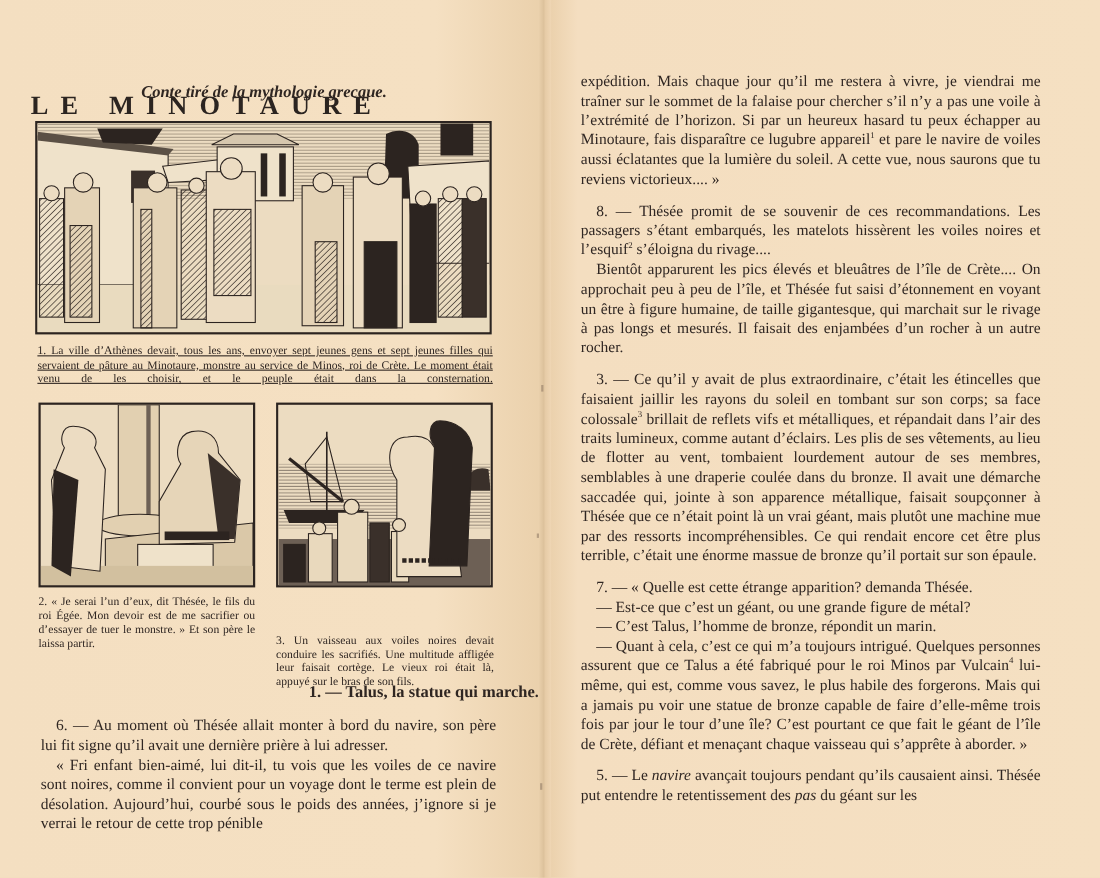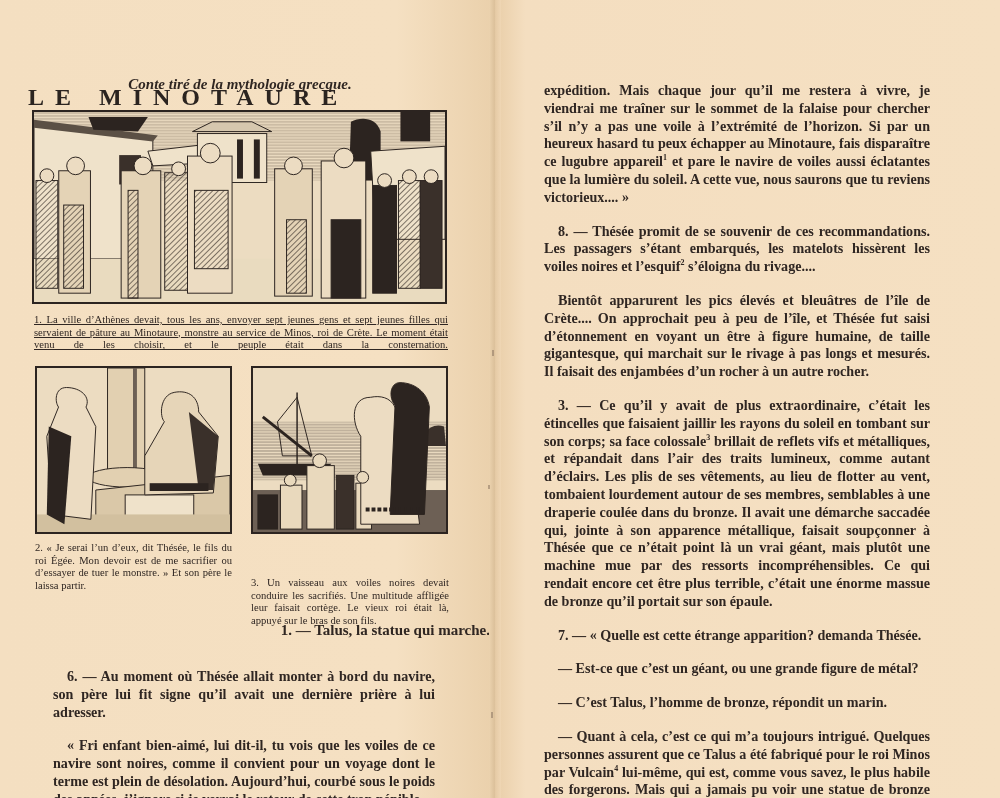--- a/index.html
+++ b/index.html
@@ -50,21 +50,21 @@
   .caption3 { left: 251px; top: 542px; width: 198px; margin-top: 35px; }
 
   .section-heading {
     position: absolute; left: 0; top: 622px; width: 490px; text-align: right;
     font-weight: bold; font-size: 15px; color: #2f2622;
   }
   .body-left {
     position: absolute; left: 37px; top: 652px; width: 414px;
     font-size: 14.1px; line-height: 17.8px; text-align: justify;
   }
-  .body-left p, .body-right p { margin: 16px; text-indent: 14px; font-weight: bold; }
+  .body-left p, .body-right p { margin: 0; text-indent: 14px; }
   .body-left p.gap, .body-right p.gap { margin-top: 11px; }
   .body-right {
     position: absolute; left: 528px; top: 66px; width: 418px;
     font-size: 14.1px; line-height: 17.8px; text-align: justify;
   }
   sup { font-size: 8px; line-height: 0; vertical-align: 6px; }
   .speck { position: absolute; width: 2px; height: 6px; background: #8a7560; opacity: .55; }
 </style>
 </head>
 <body>
@@ -208,13 +208,14 @@
 
 <div class="body-right">
   <p style="text-indent:0"><span>expédition. Mais chaque jour qu’il me restera à vivre, je viendrai me traîner sur le sommet de la falaise pour chercher s’il n’y a pas une voile à l’extrémité de l’horizon. Si par un heureux hasard tu peux échapper au Minotaure, fais disparaître ce lugubre appareil</span><sup>1</sup><span> et pare le navire de voiles aussi éclatantes que la lumière du soleil. A cette vue, nous saurons que tu reviens victorieux.... »</span></p>
   <p class="gap"><span>8. — Thésée promit de se souvenir de ces recommandations. Les passagers s’étant embarqués, les matelots hissèrent les voiles noires et l’esquif</span><sup>2</sup><span> s’éloigna du rivage....</span></p>
   <p><span>Bientôt apparurent les pics élevés et bleuâtres de l’île de Crète.... On approchait peu à peu de l’île, et Thésée fut saisi d’étonnement en voyant un être à figure humaine, de taille gigantesque, qui marchait sur le rivage à pas longs et mesurés. Il faisait des enjambées d’un rocher à un autre rocher.</span></p>
   <p class="gap"><span>3. — Ce qu’il y avait de plus extraordinaire, c’était les étincelles que faisaient jaillir les rayons du soleil en tombant sur son corps; sa face colossale</span><sup>3</sup><span> brillait de reflets vifs et métalliques, et répandait dans l’air des traits lumineux, comme autant d’éclairs. Les plis de ses vêtements, au lieu de flotter au vent, tombaient lourdement autour de ses membres, semblables à une draperie coulée dans du bronze. Il avait une démarche saccadée qui, jointe à son apparence métallique, faisait soupçonner à Thésée que ce n’était point là un vrai géant, mais plutôt une machine mue par des ressorts incompréhensibles. Ce qui rendait encore cet être plus terrible, c’était une énorme massue de bronze qu’il portait sur son épaule.</span></p>
   <p class="gap"><span>7. — « Quelle est cette étrange apparition? demanda Thésée.</span></p>
   <p><span>— Est-ce que c’est un géant, ou une grande figure de métal?</span></p>
   <p><span>— C’est Talus, l’homme de bronze, répondit un marin.</span></p>
   <p><span>— Quant à cela, c’est ce qui m’a toujours intrigué. Quelques personnes assurent que ce Talus a été fabriqué pour le roi Minos par Vulcain</span><sup>4</sup><span> lui-même, qui est, comme vous savez, le plus habile des forgerons. Mais qui a jamais pu voir une statue de bronze capable de faire d’elle-même trois fois par jour le tour d’une île? C’est pourtant ce que fait le géant de l’île de Crète, défiant et menaçant chaque vaisseau qui s’apprête à aborder. »</span></p>
+  <p class="gap"><span>5. — Le </span><em>navire</em><span> avançait toujours pendant qu’ils causaient ainsi. Thésée put entendre le retentissement des </span><em>pas</em><span> du géant sur les</span></p>
 </div>
 
 </body></html>

